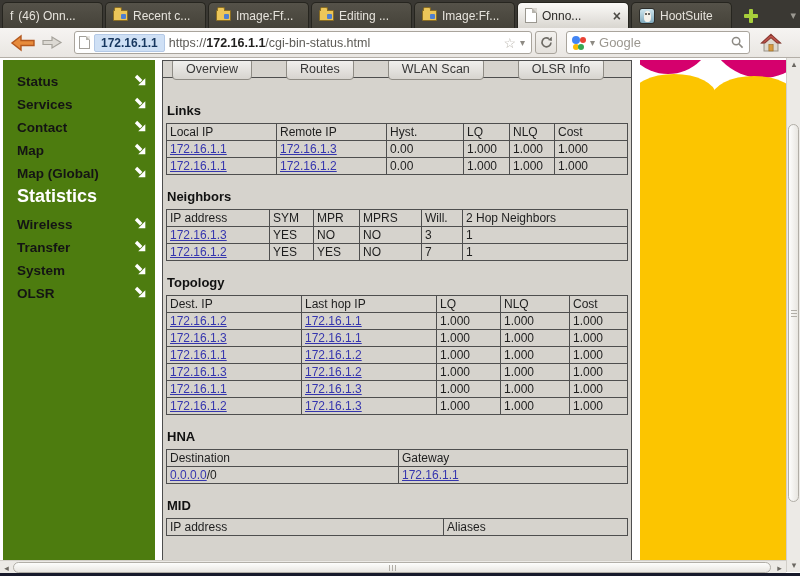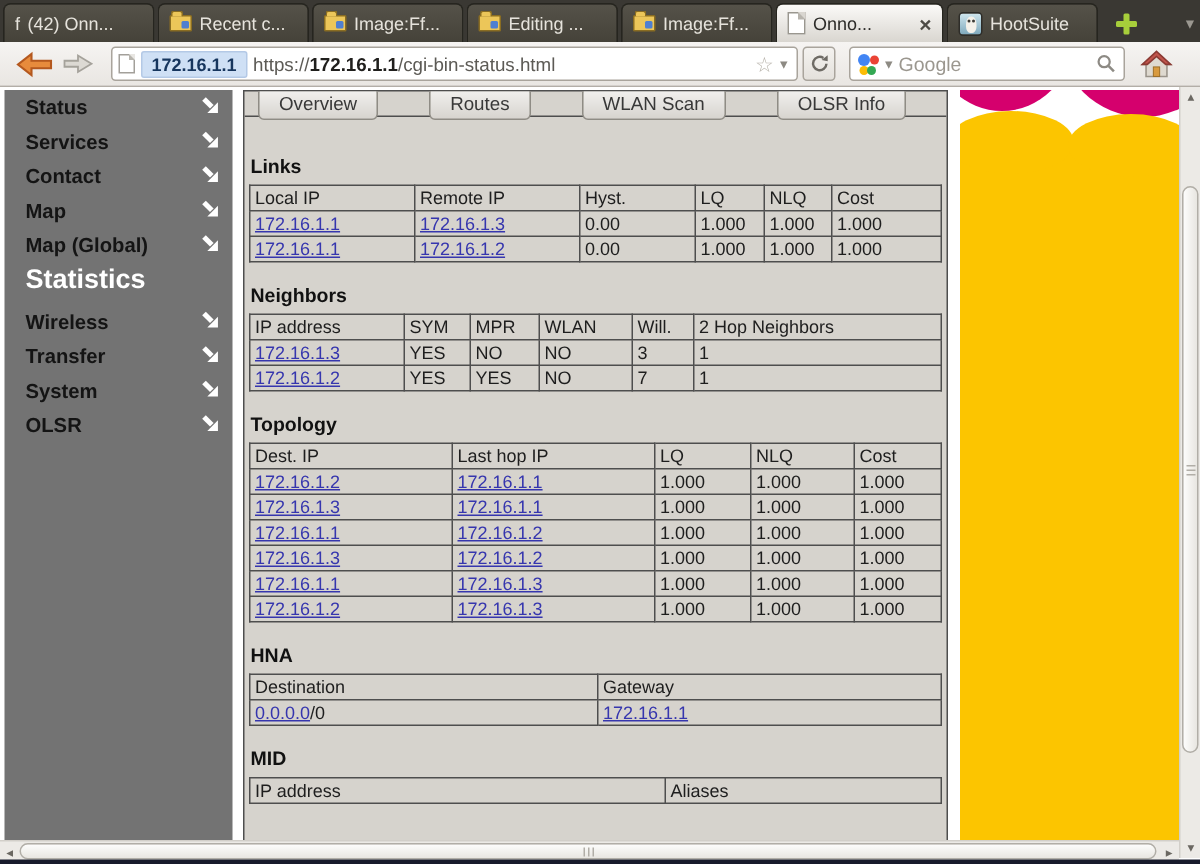--- a/index.html
+++ b/index.html
@@ -64,21 +64,21 @@
   .glogo .r { right:0; top:1px; width:6px; height:6px; background:#ea4335; }
   .glogo .y { left:1px; bottom:0; width:6px; height:6px; background:#fbbc05; }
   .glogo .g { right:2px; bottom:0; width:6px; height:6px; background:#34a853; }
   .search-drop { color:#8d8a83; font-size:10px; flex:none; }
   .search-ph { color:#9b978f; font-size:13px; flex:1; }
   .home-btn { margin-left:10px; }
 
   
   .viewport { position:absolute; left:0; top:58px; width:800px; height:518px; background:#fff; }
 
-  .sidebar { position:absolute; left:3px; top:2px; width:152px; height:500px; background:#737373; padding:0 0 0 14px; }
+  .sidebar { position:absolute; left:3px; top:2px; width:152px; height:500px; background:#4d7c0f; padding:10px 0 0 14px; }
   .side-item { display:flex; align-items:center; justify-content:space-between; height:23px;
                padding-right:8px; font-size:13.5px; font-weight:bold; color:#141414; cursor:pointer; }
   .side-heading { font-size:18px; font-weight:bold; color:#fff; margin:1px 0 6px 0; }
 
   .content { position:absolute; left:162px; top:2px; width:470px; height:500px;
              background:#d6d3cd; border:1px solid #4e4e4e; border-bottom:none; overflow:hidden; }
   .btnbar { height:17px; border-bottom:1px solid #4e4e4e; display:flex; align-items:center; padding-left:9px; gap:34px; }
   .cbtn { font-size:12.5px; color:#383838; background:linear-gradient(#f3f2f0,#d7d4cf);
           border:1px solid #8f8c85; border-radius:4px; padding:3px 13px; }
   .cbody { padding:0 3px; }
@@ -124,21 +124,21 @@
             box-shadow:3px 0 #b1aea7, -3px 0 #b1aea7; }
   .bottomstrip { position:absolute; left:0; top:573px; width:800px; height:3px; background:#171a2b; }
 </style>
 </head>
 <body>
 
 <div class="tabbar" id="tabs-container">
 
   <div class="tab">
       <span class="facebook-icon">f</span>
-      <span class="lbl">(42) Onn...</span>
+      <span class="lbl">(46) Onn...</span>
     </div>
     <div class="tab">
       <span class="folder-icon"></span>
       <span class="lbl">Recent c...</span>
     </div>
     <div class="tab">
       <span class="folder-icon"></span>
       <span class="lbl">Image:Ff...</span>
     </div>
     <div class="tab">
@@ -323,21 +323,21 @@
           </table>
         </div>
         <div class="sec">
           <h3>Neighbors</h3>
           <table class="tbl-1">
             <thead>
               <tr>
                 <th>IP address</th>
                 <th>SYM</th>
                 <th>MPR</th>
-                <th>WLAN</th>
+                <th>MPRS</th>
                 <th>Will.</th>
                 <th>2 Hop Neighbors</th>
               </tr>
             </thead>
             <tbody>
               <tr>
                 <td><a>172.16.1.3</a></td>
                 <td><span>YES</span></td>
                 <td><span>NO</span></td>
                 <td><span>NO</span></td>

